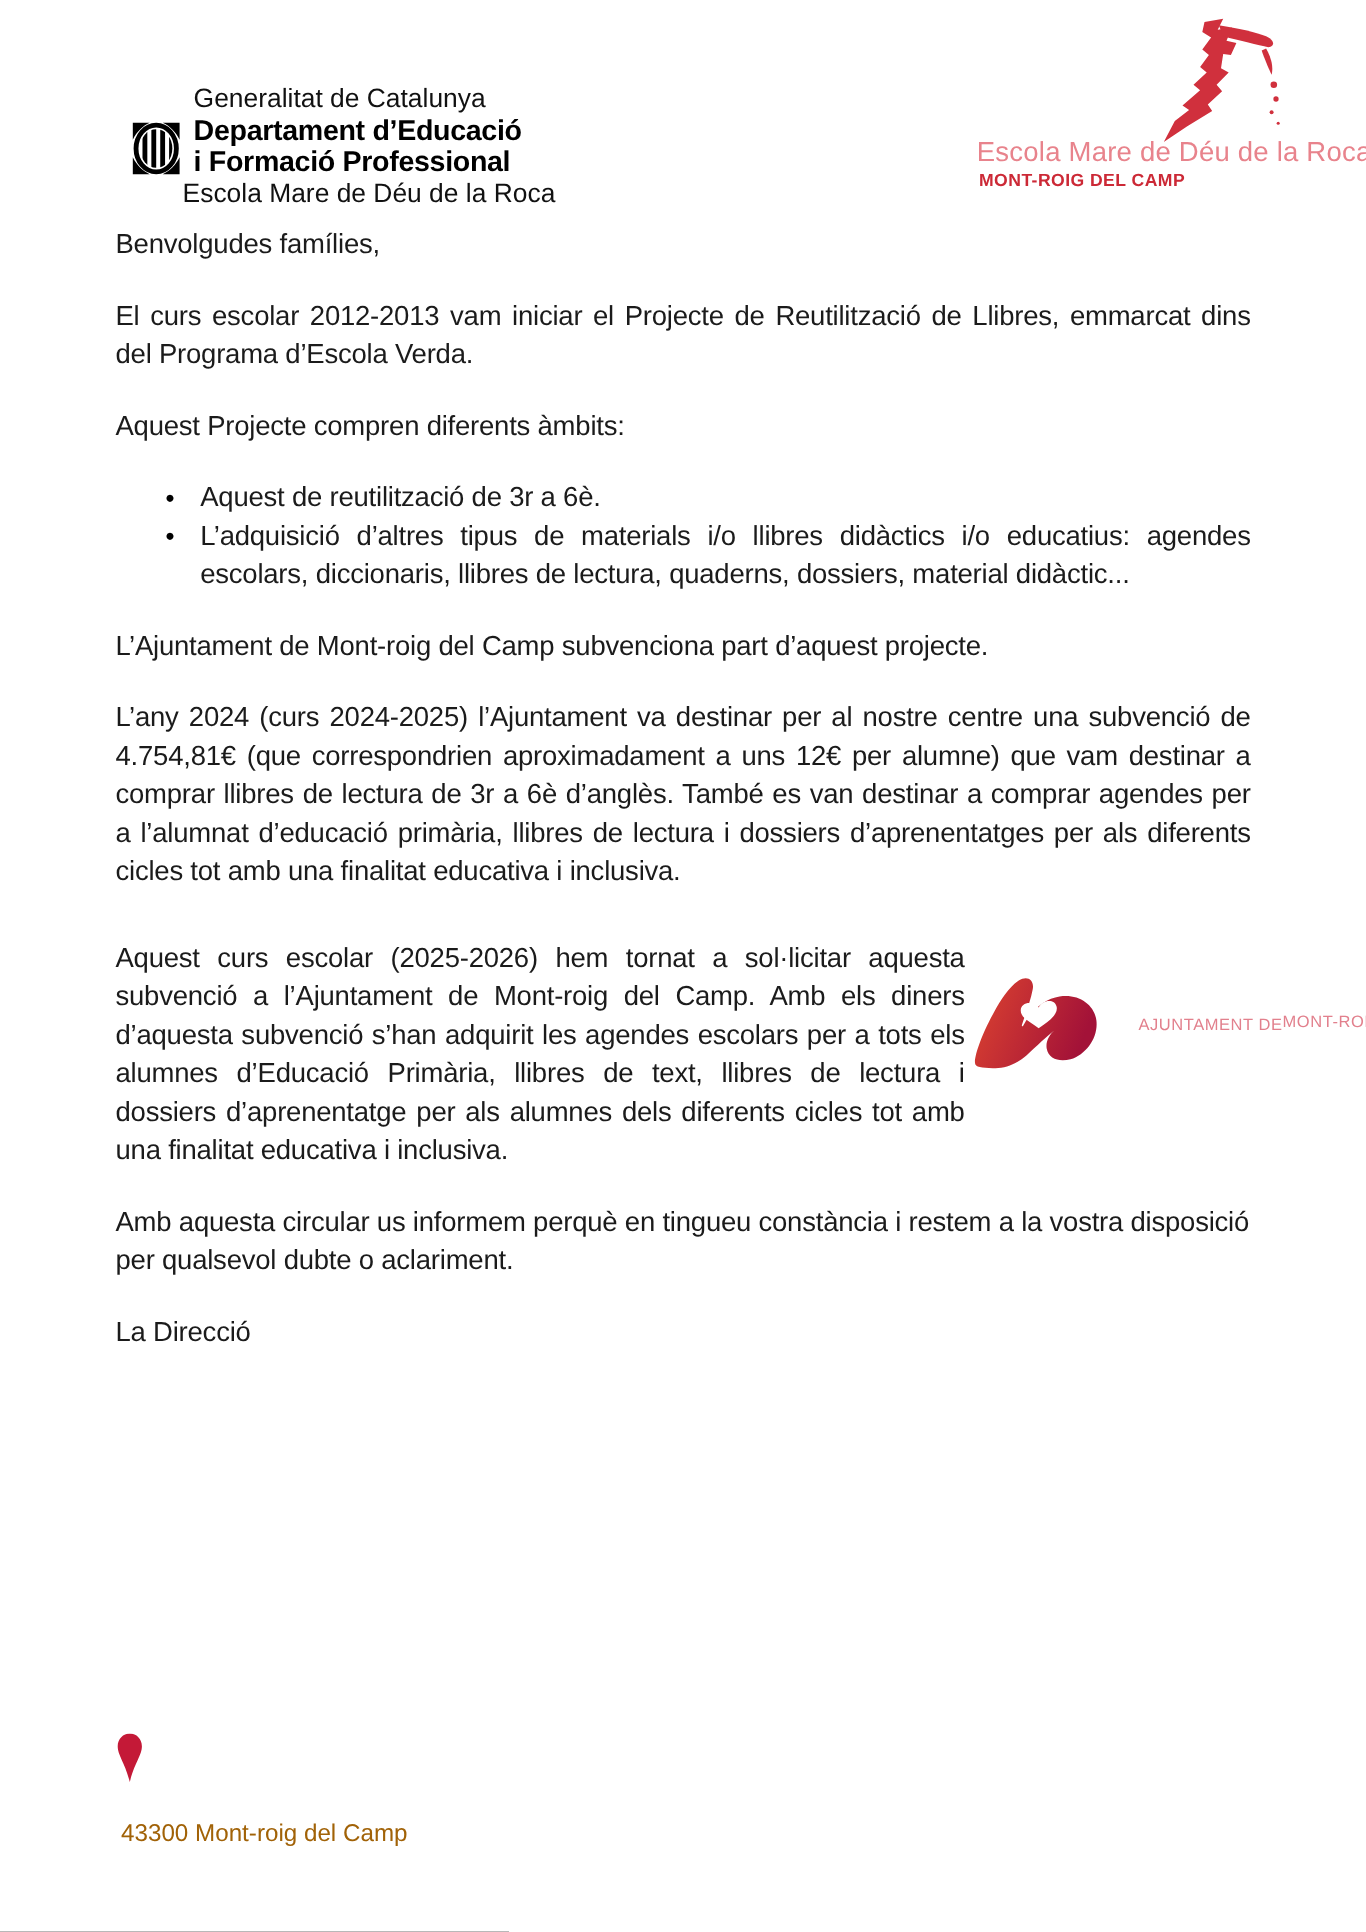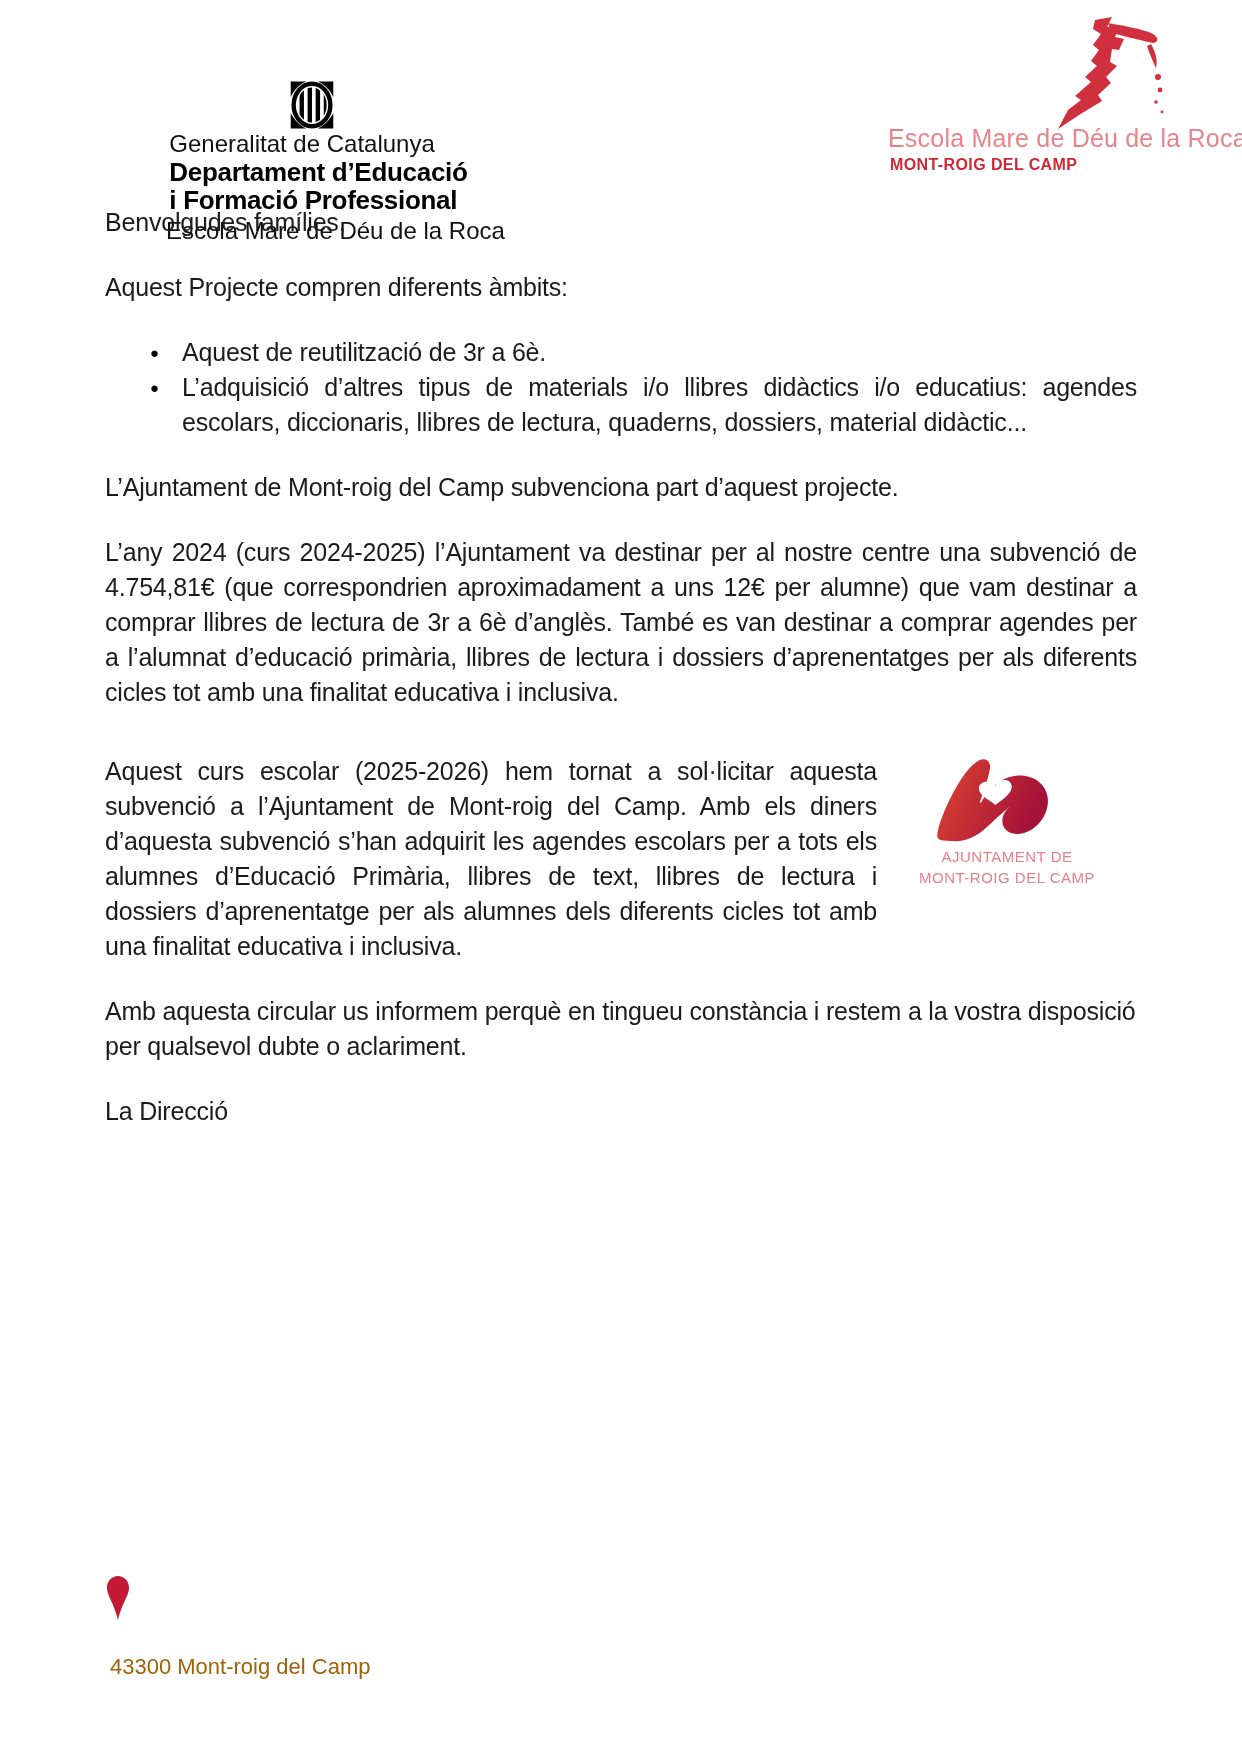--- a/index.html
+++ b/index.html
@@ -8,21 +8,21 @@
     width:1242px; height:1756px;
     background:#ffffff;
     margin:0 auto;
     font-family:"Liberation Sans", sans-serif;
     color:#1b1b1b;
     overflow:hidden;
   }
 
   
   .header-left { position:absolute; left:120px; top:76px; }
-  .gen-row { display:flex; align-items:center;flex-direction:column; }
+  .gen-row { display:flex; align-items:flex-end; }
   .gen-shield { width:44px; height:50px; flex:none; margin-top:4px; }
   .gen-text { margin-left:12px; }
   .gen-org   { font-size:24px; line-height:28px; color:#111; }
   .gen-dept  { font-size:26px; line-height:28px; font-weight:bold; color:#000; letter-spacing:-0.3px; }
   .gen-school{ font-size:24px; line-height:30px; margin-left:46px; margin-top:2px; color:#111; }
 
   .brand-brush { position:absolute; left:1048px; top:16px; width:122px; height:116px; }
   .brand-name  { position:absolute; left:888px; top:124px; font-size:25px; color:#e8838c; letter-spacing:0.2px; white-space:nowrap; }
   .brand-town  { position:absolute; left:890px; top:156px; font-size:16px; font-weight:bold; color:#cc2936; letter-spacing:0.4px; white-space:nowrap; }
 
@@ -35,21 +35,21 @@
   .para.j { text-align:justify; }
   .para.last { margin-bottom:0; }
 
   .bullets { margin:0 0 30px 0; }
   .bullet-row { display:flex; padding-left:45px; }
   .bullet-glyph { width:32px; flex:none; font-size:15px; line-height:35px; color:#000; }
   .bullet-text { flex:1; text-align:justify; }
 
   .muni-float {
     float:right; width:260px; height:146px;
-    display:flex; flex-direction:column; align-items:center; justify-content:flex-start;
+    display:flex; flex-direction:row; align-items:center; justify-content:flex-start;
     padding-top:2px;
   }
   .muni-logo { width:158px; height:86px; }
   .muni-caption { text-align:center; font-size:15px; line-height:21px; color:#e2808d; letter-spacing:0.5px; margin-top:4px; white-space:nowrap; }
 
   .closing   { margin-top:95px; }
   .signature { margin-top:30px; }
 
   
   .footer-pin  { position:absolute; left:106px; top:1576px; width:24px; height:44px; }
@@ -108,20 +108,23 @@
   </span>
   <div class="brand-name">Escola Mare de Déu de la Roca</div>
   <div class="brand-town">MONT-ROIG DEL CAMP</div>
 
   <div class="letter">
 
     <div class="para">
       <span>Benvolgudes famílies,</span>
     </div>
 
+    <div class="para j">
+      <span>El curs escolar 2012-2013 vam iniciar el Projecte de Reutilització de Llibres, emmarcat dins del Programa d’Escola Verda.</span>
+    </div>
 
     <div class="para">
       <span>Aquest Projecte compren diferents àmbits:</span>
     </div>
 
     <div class="bullets">
       <div class="bullet-row">
         <span class="bullet-glyph">●</span>
         <span class="bullet-text">Aquest de reutilització de 3r a 6è.</span>
       </div>

